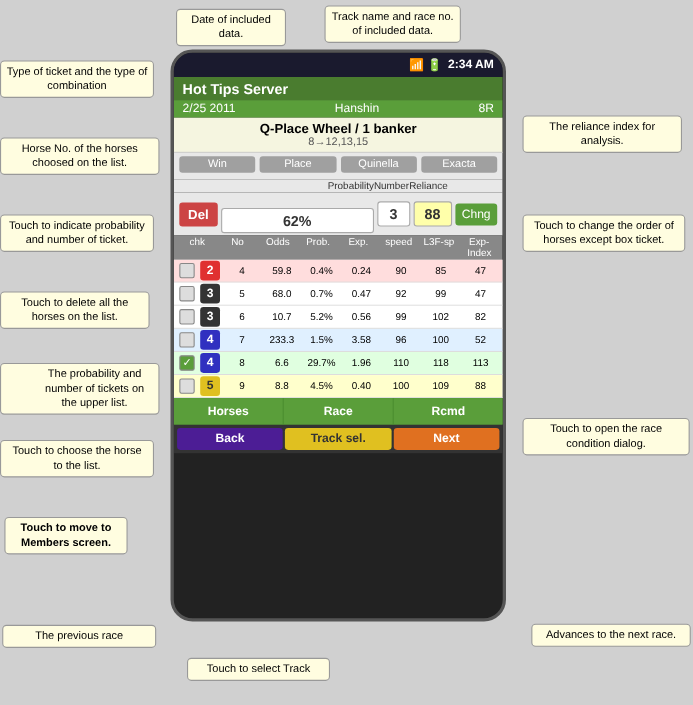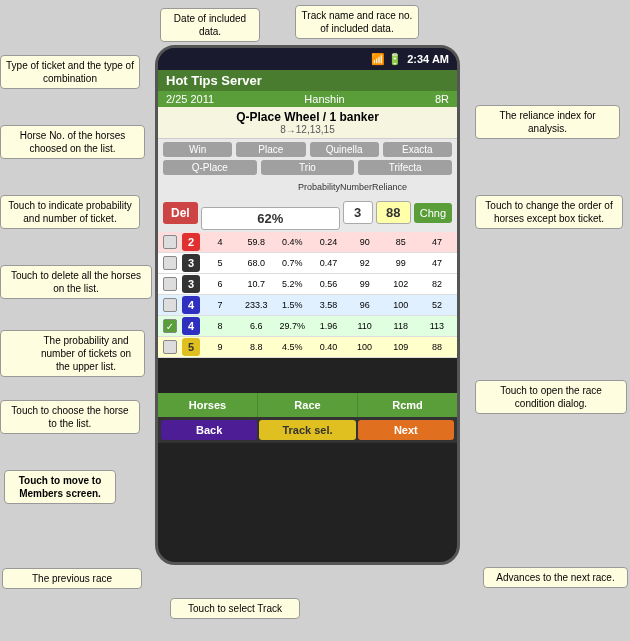--- a/index.html
+++ b/index.html
@@ -228,21 +228,20 @@
       font-weight: bold;
       font-size: 11px;
       margin: 0 2px;
     }
     .col-val { flex: 1; text-align: center; font-size: 9px; }
 
     
     .bottom-nav {
       display: flex;
       background: #5a9e3a;
-      margin-top: 35px;
     }
     .nav-btn {
       flex: 1;
       color: white;
       background: #5a9e3a;
       border: none;
       border-right: 1px solid #4a8a2f;
       padding: 6px 2px;
       font-size: 11px;
       font-weight: bold;
@@ -296,21 +295,21 @@
 <div class="annotation" style="left:0px; top:125px; width:145px;">Horse No. of the horses
 choosed on the list.</div>
 <div class="annotation" style="left:475px; top:105px; width:145px;">The reliance index
 for analysis.</div>
 <div class="annotation" style="left:0px; top:195px; width:140px;">Touch to indicate
 probability
 and number of ticket.</div>
 <div class="annotation" style="left:475px; top:195px; width:148px;">Touch to change the
 order of horses
 except box ticket.</div>
-<div class="annotation" style="left:0px; top:265px; width:152px;">Touch to delete all
+<div class="annotation" style="left:0px; top:265px; width:136px;">Touch to delete all
 the horses on the
 list.</div>
 <div class="annotation" style="left:0px; top:330px; width:145px;padding-left:32px;">The probability and
 number of tickets on
 the upper list.</div>
 <div class="annotation" style="left:0px; top:400px; width:140px;">Touch to choose the
 horse to the list.</div>
 <div class="annotation" style="left:475px; top:380px; width:152px;">Touch to open the
 race condition dialog.</div>
 <div class="annotation" style="left:4px; top:470px; width:112px;font-weight:bold;">Touch to move to
@@ -345,41 +344,46 @@
     <div class="sub">8→12,13,15</div>
   </div>
 
   <div class="bet-buttons">
     <div class="bet-row">
       <button class="bet-btn">Win</button>
       <button class="bet-btn">Place</button>
       <button class="bet-btn">Quinella</button>
       <button class="bet-btn">Exacta</button>
     </div>
-    <div class="bet-row">
-      <button class="bet-btn">Q-Place</button>
-      <button class="bet-btn">Trio</button>
-      <button class="bet-btn">Trifecta</button>
-    </div>
   </div>
 
   <div class="pnr-header">
     <span>Probability</span>
     <span>Number</span>
     <span>Reliance</span>
   </div>
 
   <div class="control-row">
     <button class="del-btn">Del</button>
     <div class="prob-box">62%</div>
     <div class="num-box">3</div>
     <div class="rel-box">88</div>
     <button class="chng-btn">Chng</button>
   </div>
 
+  <div class="table-header">
+    <div class="col">chk</div>
+    <div class="col">No</div>
+    <div class="col">Odds</div>
+    <div class="col">Prob.</div>
+    <div class="col">Exp.</div>
+    <div class="col">speed</div>
+    <div class="col">L3F-sp</div>
+    <div class="col">Exp-Index</div>
+  </div>
 
   <div class="horse-table" id="horse-table">
   <div class="horse-row row-red">
         <div class="check-cell">
           <div class="checkbox"></div>
         </div>
         <div class="horse-num h-red">2</div>
         <div class="col-val">4</div>
         <div class="col-val">59.8</div>
         <div class="col-val">0.4%</div>

